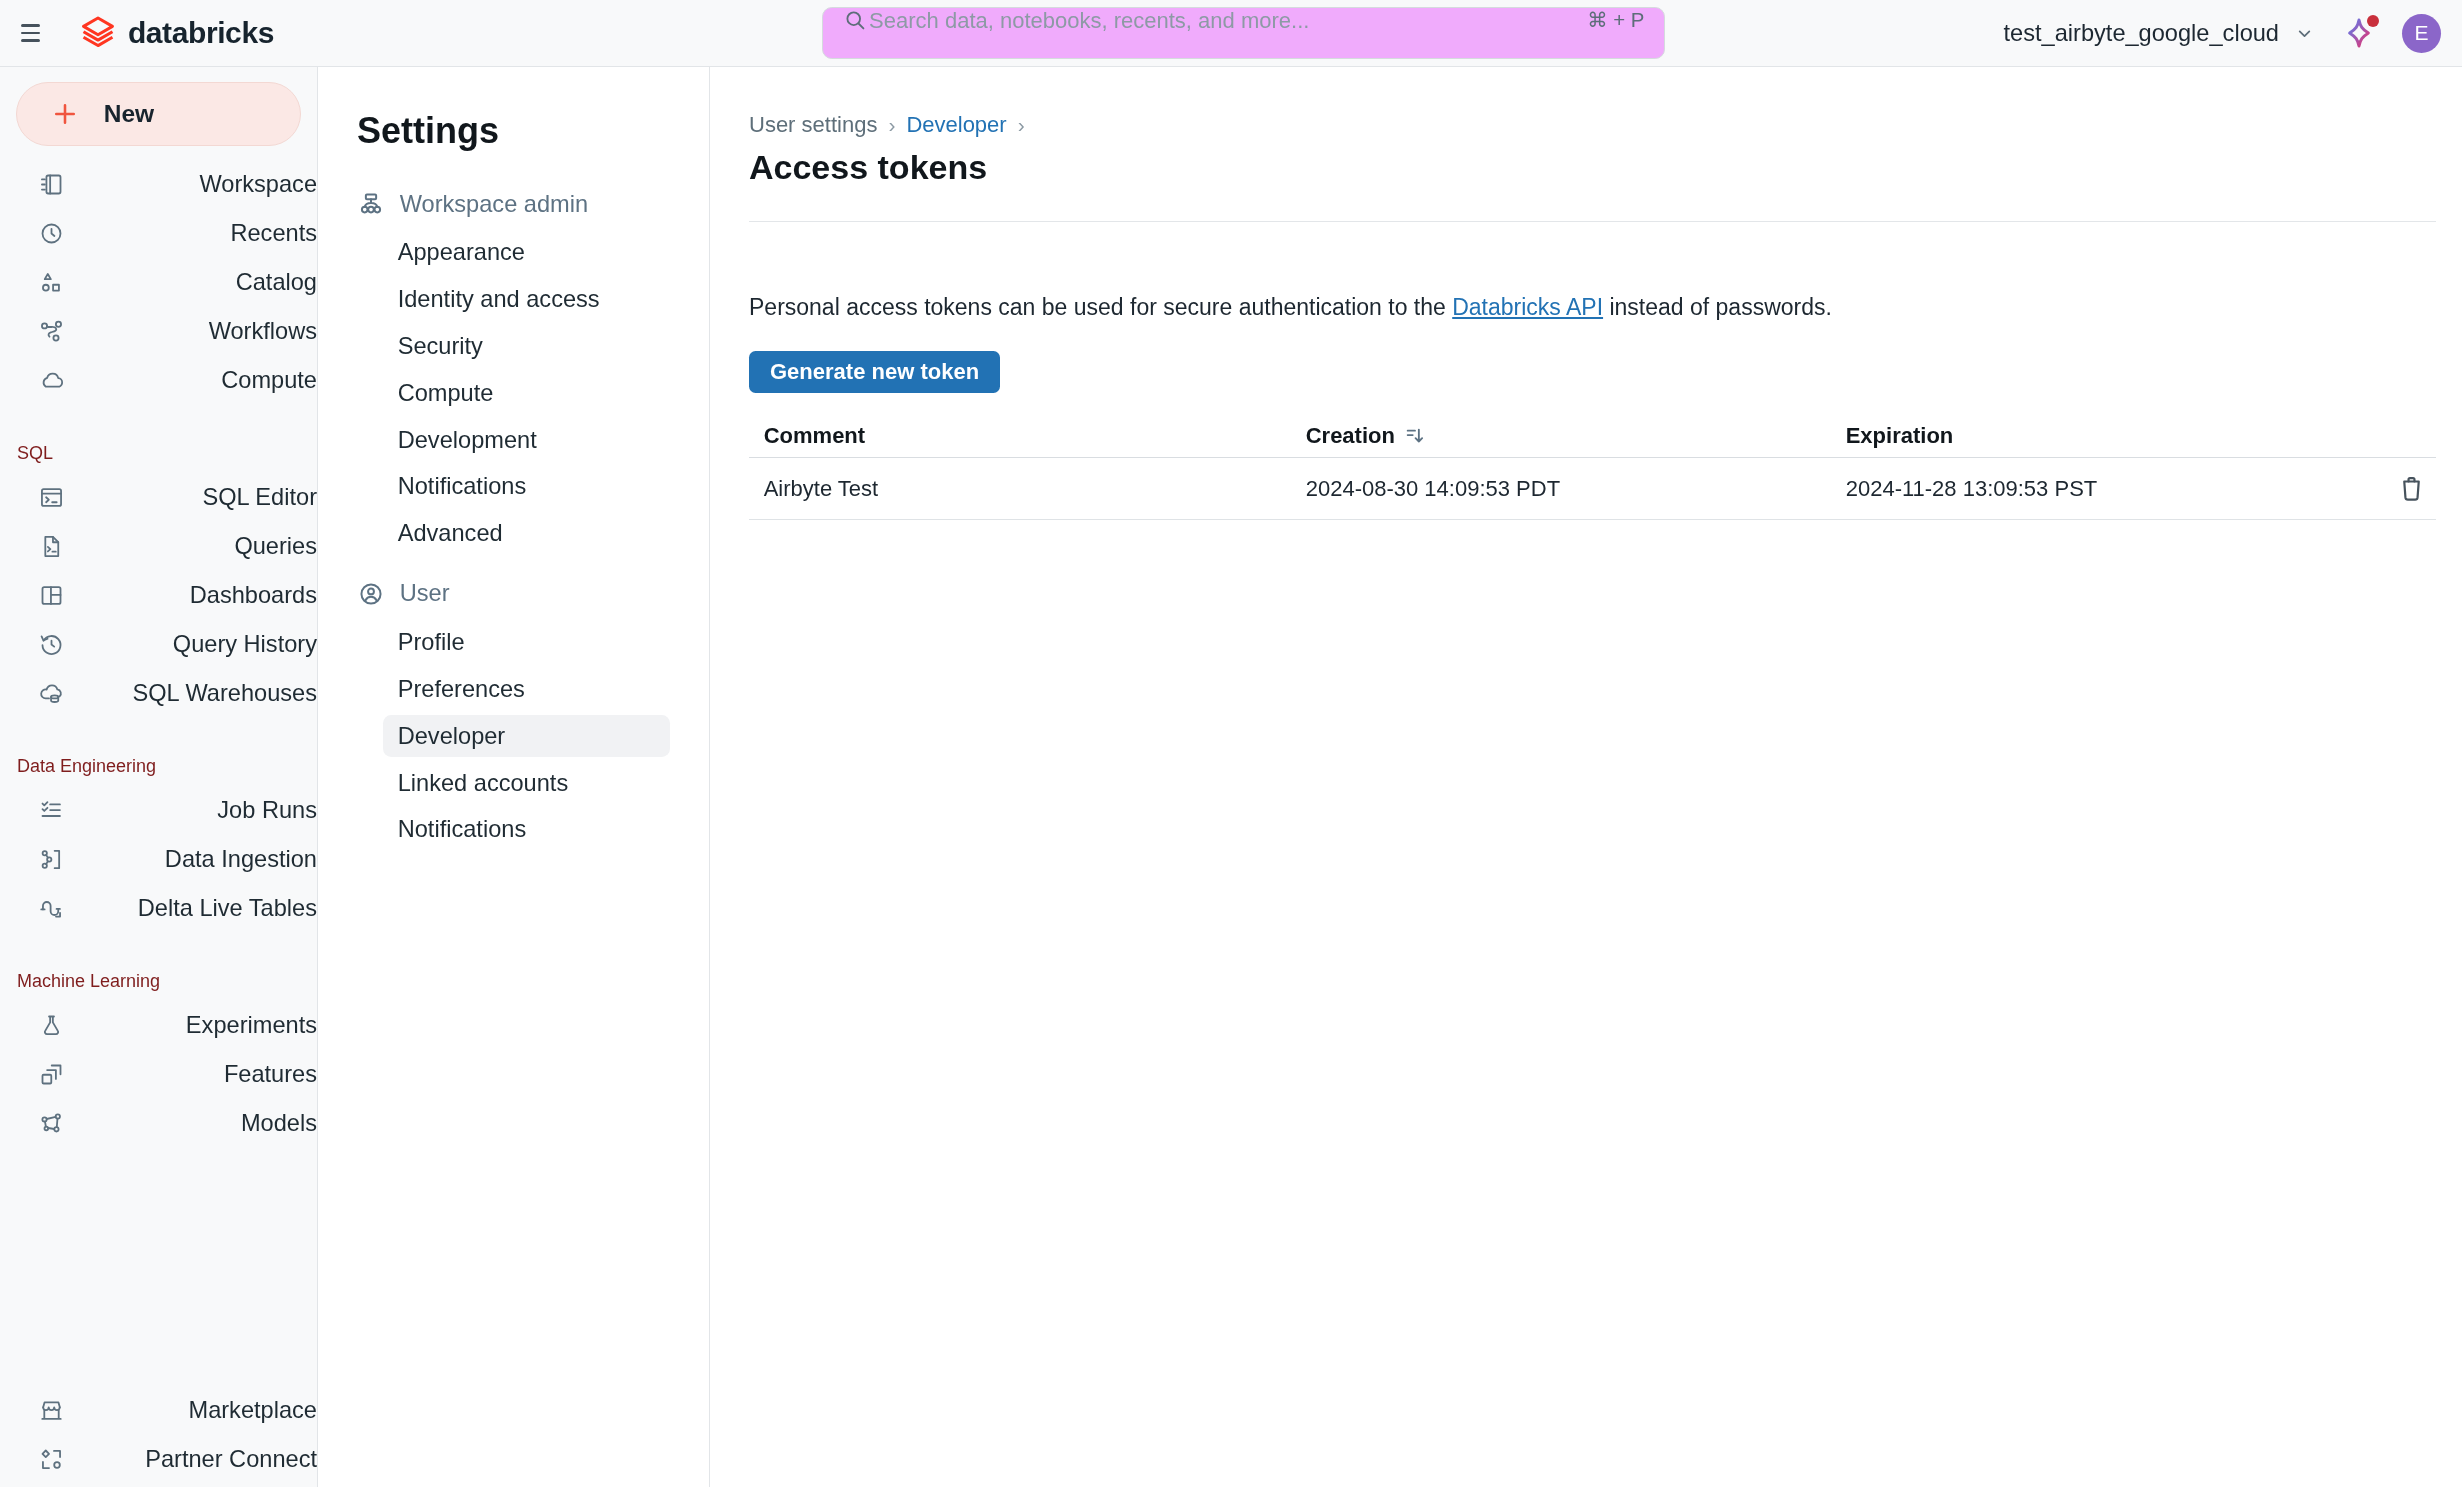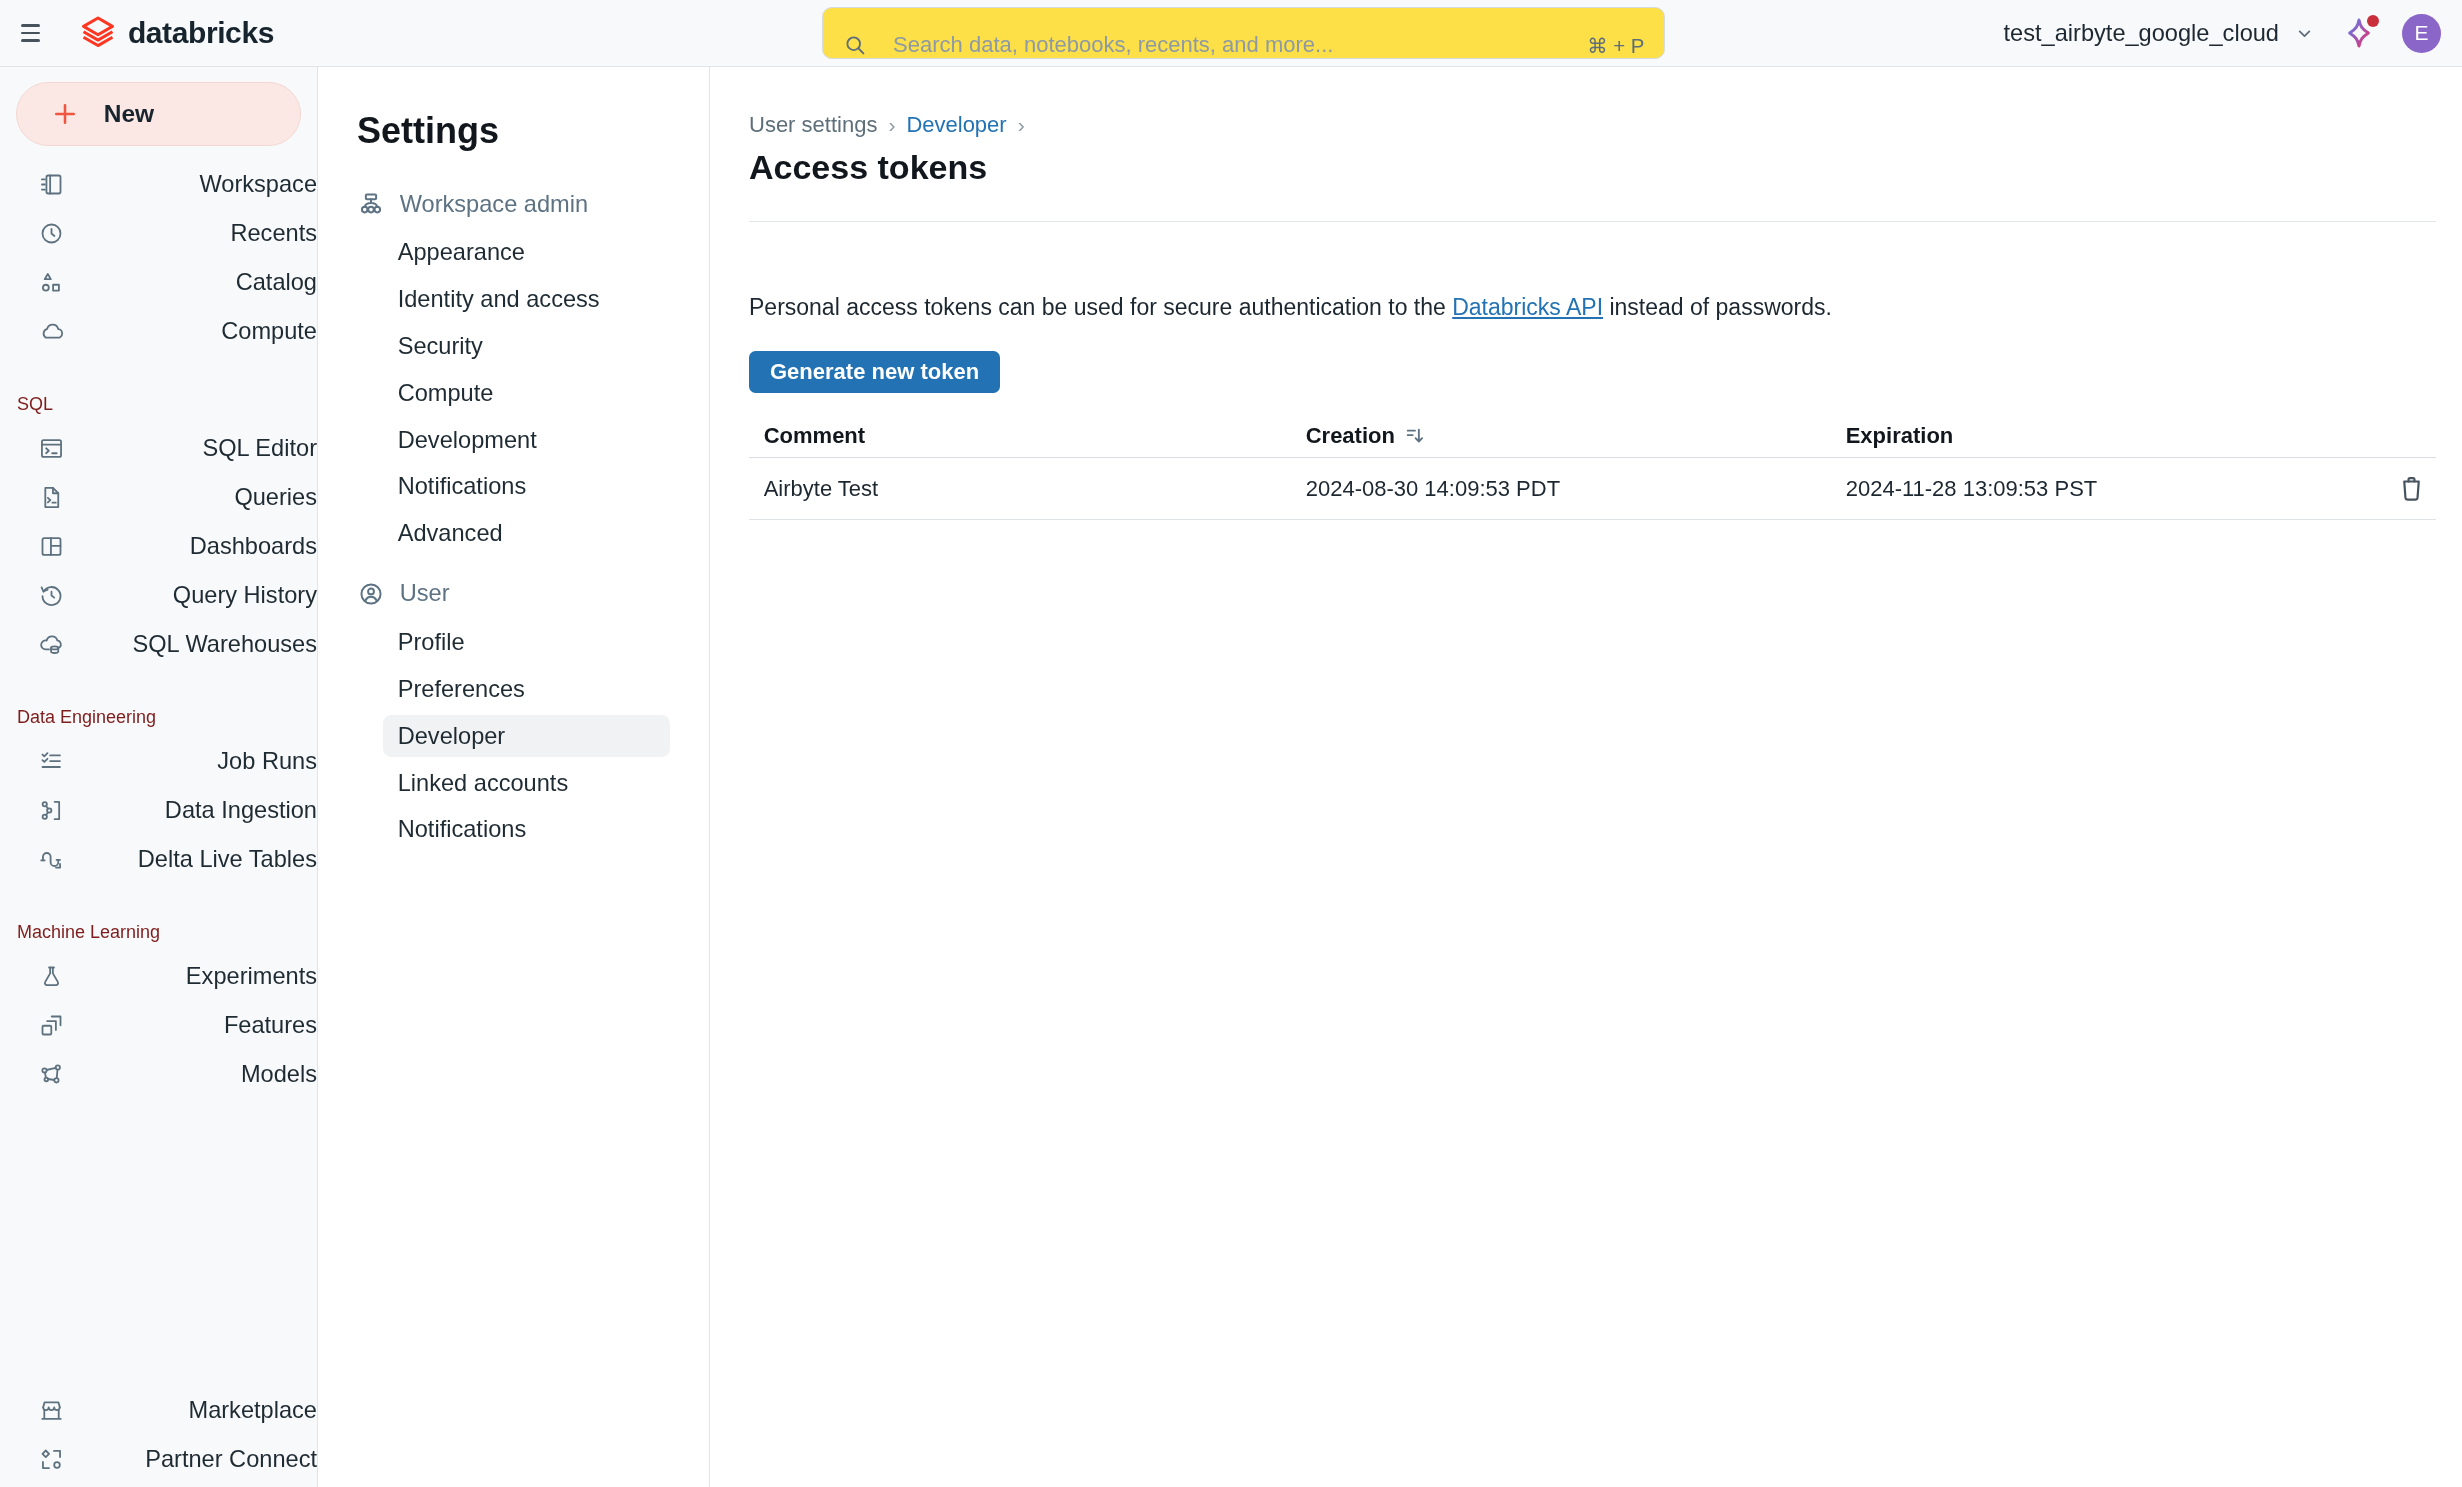--- a/index.html
+++ b/index.html
@@ -6,21 +6,21 @@
   html,body { width:2462px; height:1487px; overflow:hidden; }
   body { font-family:"Liberation Sans","DejaVu Sans",sans-serif; background:#ffffff; color:#1f2b33; }
   .app { width:2462px; height:1487px; display:flex; flex-direction:column; }
 
   
   .topbar { position:relative; height:67px; flex:0 0 67px; background:#f8f9fa; border-bottom:1.6px solid #e2e5e8; display:flex; align-items:center; }
   .menu-btn { margin-left:21px; width:33px; height:33px; display:flex; flex-direction:column; justify-content:center; gap:4.9px; cursor:pointer; }
   .menu-btn i { display:block; width:19px; height:2.8px; background:#46525c; border-radius:1.6px; }
   .brand { display:flex; align-items:center; margin-left:24.5px; gap:11.4px; }
   .brand-word { font-size:30px; font-weight:700; color:#17242e; letter-spacing:-0.4px; }
-  .search { position:absolute; left:822px; top:6.5px; width:843px; height:52px; background:#fde047; border:1.6px solid #d5dade; border-radius:9.8px; display:flex; align-items:flex-end; padding:0 19.6px; gap:26px; }
+  .search { position:absolute; left:822px; top:6.5px; width:843px; height:52px; background:#f0abfc; border:1.6px solid #d5dade; border-radius:9.8px; display:flex; align-items:flex-start; padding:0 19.6px; gap:2px; }
   .search input { flex:1; border:none; outline:none; font-size:22px; color:#33414c; background:transparent; font-family:inherit; }
   .search input::placeholder { color:#8d9aa5; }
   .search .kbd { font-size:20.4px; color:#5d6d79; white-space:nowrap; }
   .top-right { margin-left:auto; display:flex; align-items:center; gap:24.5px; padding-right:21px; }
   .ws-picker { display:flex; align-items:center; gap:15px; font-size:23.6px; color:#1d2832; cursor:pointer; }
   .sparkle-btn { position:relative; width:38px; height:38px; display:flex; align-items:center; justify-content:center; cursor:pointer; }
   .notif-dot { position:absolute; top:0.8px; right:-1.6px; width:12.2px; height:12.2px; border-radius:50%; background:#c9303c; }
   .avatar { width:39px; height:39px; border-radius:50%; background:#8b66c9; color:#ffffff; font-size:21px; display:flex; align-items:center; justify-content:center; cursor:pointer; }
 
   
@@ -144,20 +144,29 @@
           </svg>
         <span>Recents</span>
       </div>
       <div class="side-item">
         <svg class="icn" width="27" height="27" viewBox="0 0 24 24" fill="none" stroke="#5e717f" stroke-width="1.6" stroke-linecap="round" stroke-linejoin="round">
             <path d="M8.7 4.4 11.4 9H6z"></path>
             <circle cx="7" cy="16.6" r="2.6"></circle>
             <rect x="13.4" y="14" width="5.2" height="5.2"></rect>
           </svg>
         <span>Catalog</span>
+      </div>
+      <div class="side-item">
+        <svg class="icn" width="27" height="27" viewBox="0 0 24 24" fill="none" stroke="#5e717f" stroke-width="1.6" stroke-linecap="round" stroke-linejoin="round">
+            <circle cx="5.8" cy="7" r="2.3"></circle>
+            <circle cx="18.2" cy="5.6" r="2.3"></circle>
+            <circle cx="16" cy="17.8" r="2.3"></circle>
+            <path d="M8 7.6c3 1.2 6.5-.8 8 1.6 1.3 2.2-2.2 2.8-4.6 3.6-2.3.8-2.6 2.5-1.2 3.8"></path>
+          </svg>
+        <span>Workflows</span>
       </div>
       <div class="side-item">
         <svg class="icn" width="27" height="27" viewBox="0 0 24 24" fill="none" stroke="#5e717f" stroke-width="1.6" stroke-linecap="round" stroke-linejoin="round">
             <path d="M7 17.5h10.3a3.8 3.8 0 0 0 .7-7.6 5.1 5.1 0 0 0-9.9-.2A4.3 4.3 0 0 0 7 17.5z"></path>
           </svg>
         <span>Compute</span>
       </div>
 
       <div class="side-section">SQL</div>
       <div class="side-item">

